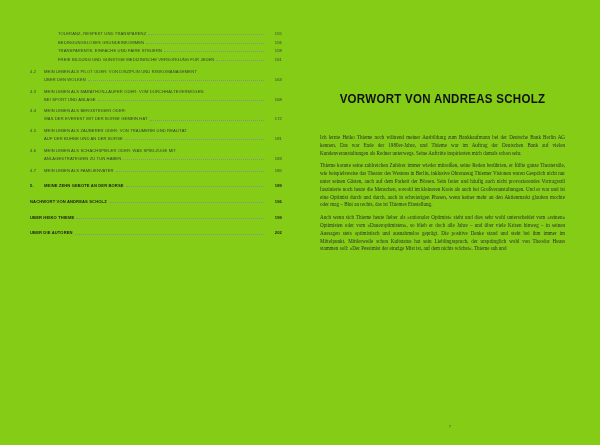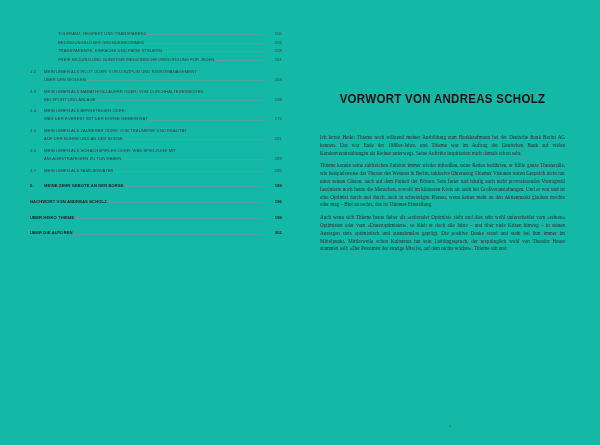--- a/index.html
+++ b/index.html
@@ -7,21 +7,21 @@
   body {
     background:#ffffff;
     font-family:"Liberation Serif", serif;
     color:#2b2b2b;
     overflow:hidden;
   }
   .spread {
     position:relative;
     width:600px; height:445px;
     display:flex;
-    background:#14b8a6;
+    background:#84cc16;
   }
 
   
   .page-left {
     position:relative;
     width:300px; height:445px;
     padding:32px 18px 30px 30px;
   }
   .toc { width:100%; }
   .toc-row {

